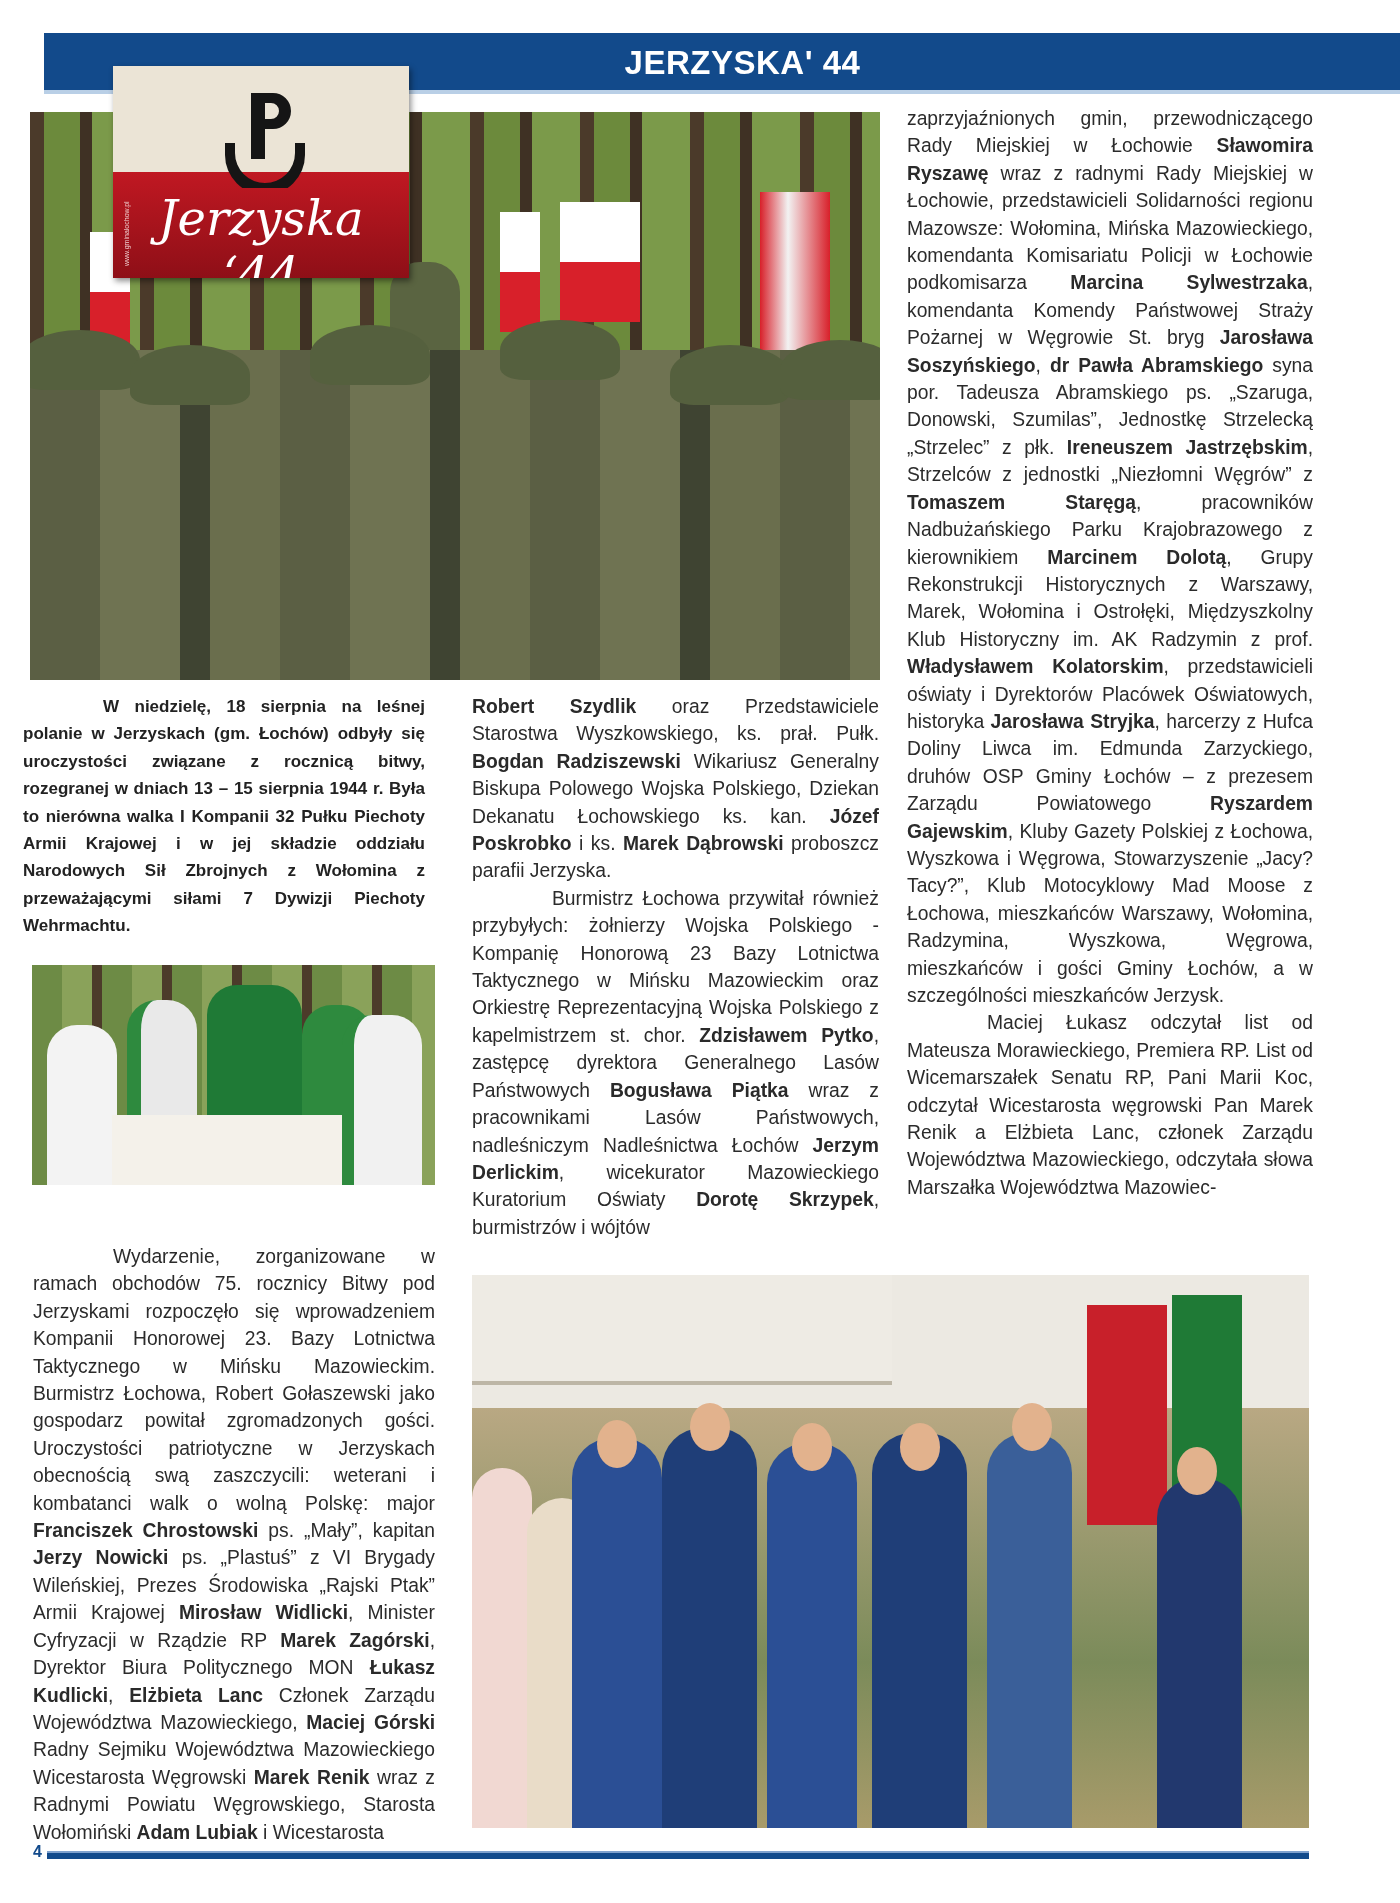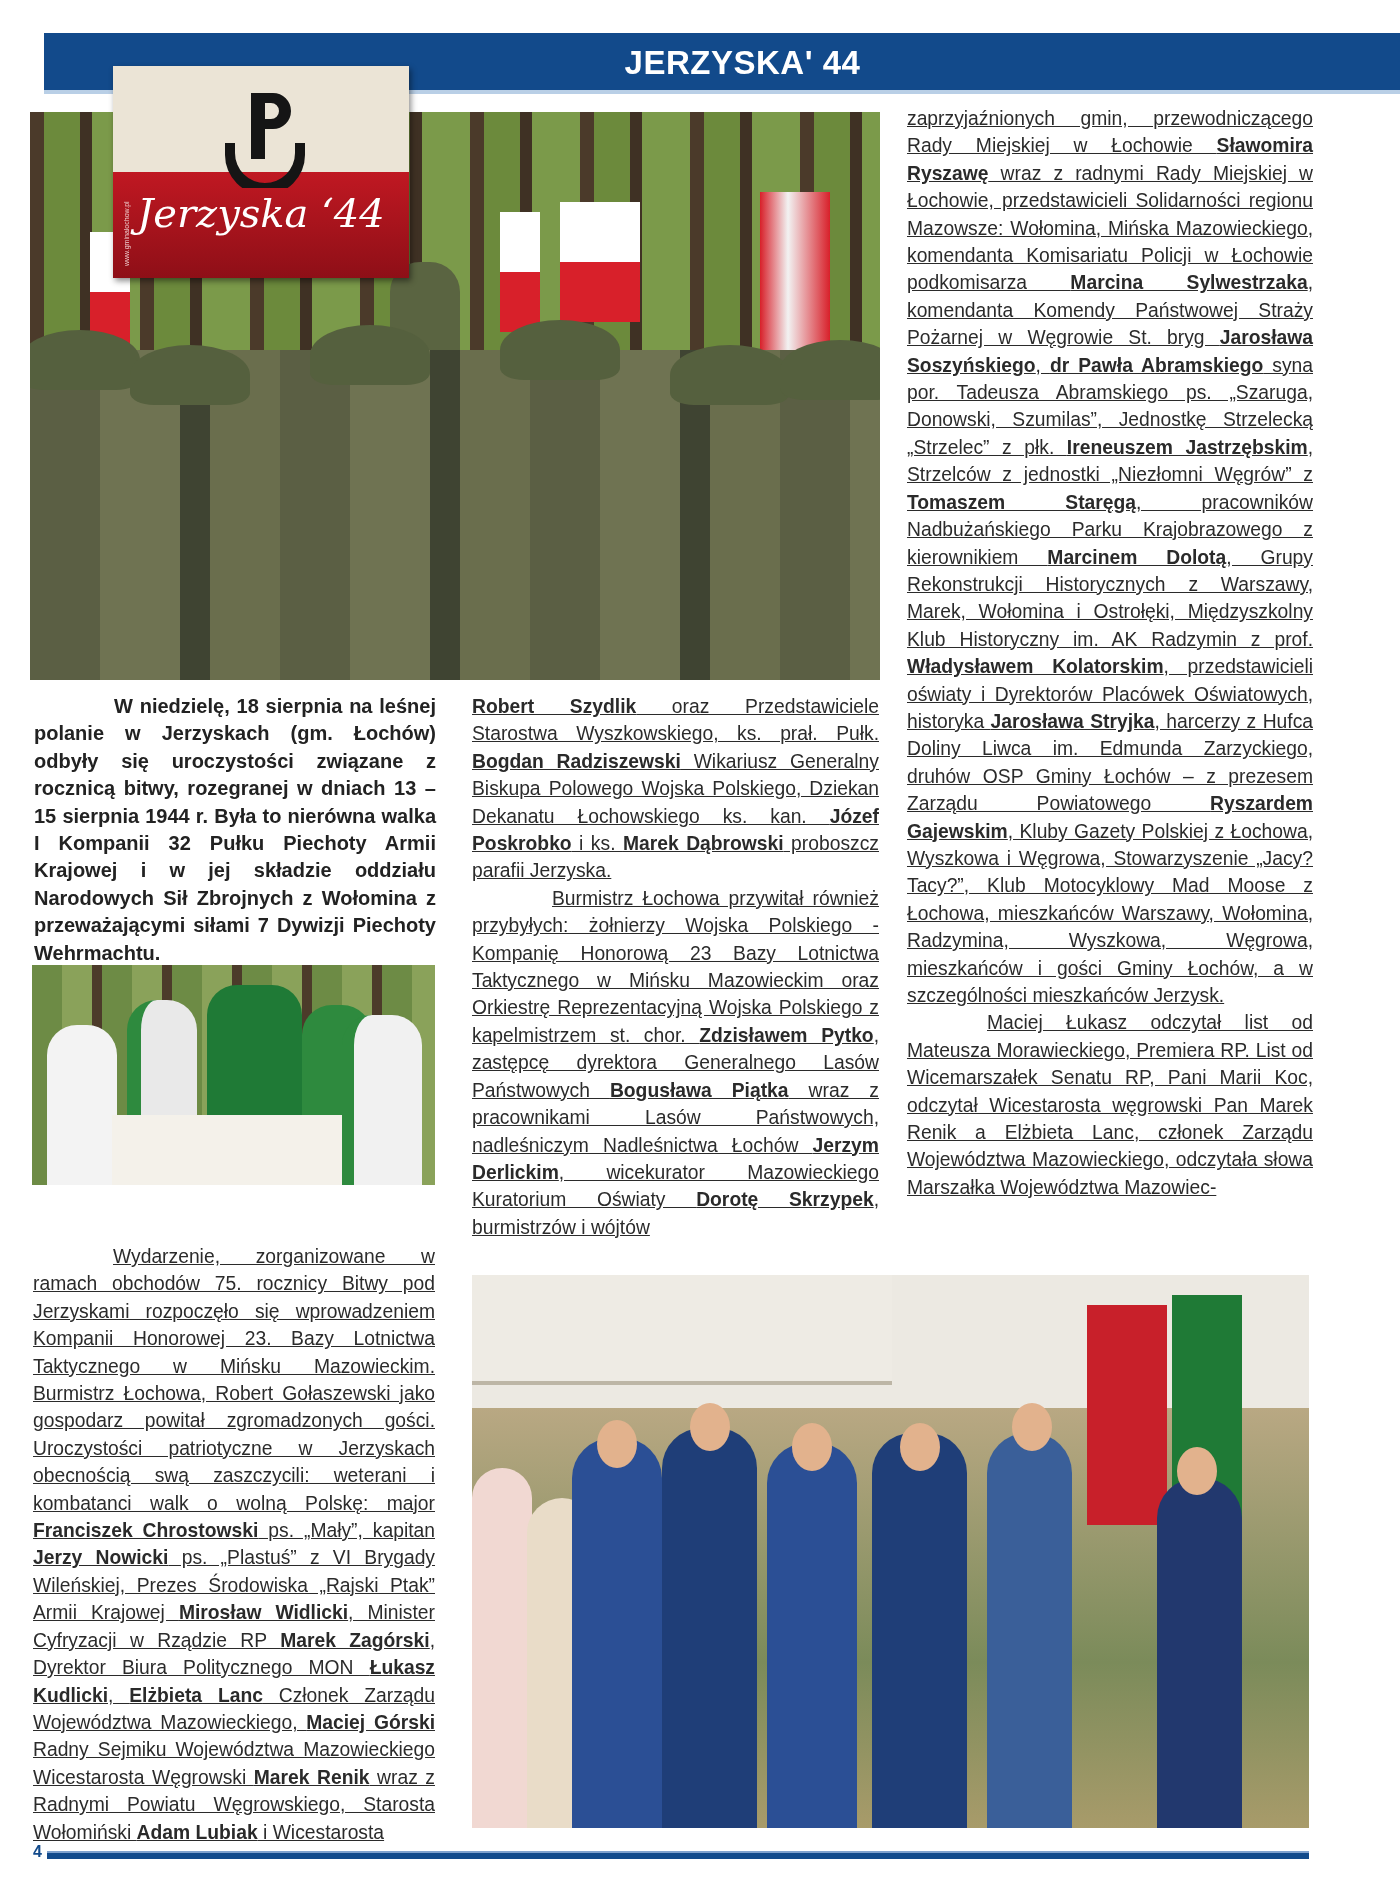--- a/index.html
+++ b/index.html
@@ -30,43 +30,43 @@
   .memorial-stone { position: absolute; left: 200px; top: 250px; width: 190px; height: 150px; background: #2f3336; border-radius: 40% 50% 10% 10%; }
   .flag { position: absolute; width: 40px; height: 120px; background: linear-gradient(180deg, #ffffff 50%, #d8202a 50%); }
   .standard { position: absolute; left: 730px; top: 80px; width: 70px; height: 270px; background: linear-gradient(90deg,#d8202a,#f2f2f2 40%,#d8202a); }
 
   .logo-box { position: absolute; left: 113px; top: 66px; width: 296px; height: 212px;
     box-shadow: 2px 3px 6px rgba(0,0,0,0.45); overflow: hidden; }
   .logo-white { position: absolute; left: 0; top: 0; width: 100%; height: 50%; background: #ebe4d6; }
   .logo-red { position: absolute; left: 0; top: 50%; width: 100%; height: 50%; background: linear-gradient(180deg, #c01822, #8e0f17); }
   .logo-anchor { position: absolute; left: 108px; top: 22px; width: 88px; height: 100px; }
   .logo-text { position: absolute; left: 0; right: 0; top: 124px; text-align: center; color: #ffffff;
-    font-family: "DejaVu Serif", serif; font-style: italic; font-size: 40px; }
+    font-family: "DejaVu Serif", serif; font-style: italic; font-size: 48px; }
   .logo-url { position: absolute; left: 10px; top: 200px; transform: rotate(-90deg); transform-origin: left top;
     font-size: 7px; color: #f0d0d0; white-space: nowrap; }
 
   .photo-mass { left: 32px; top: 965px; width: 403px; height: 220px;
     background: repeating-linear-gradient(90deg, #6d8b45 0 30px, #8aa25a 30px 60px, #4c3b2a 60px 70px); }
   .altar { position: absolute; left: 80px; top: 150px; width: 230px; height: 70px; background: #f4f1ea; }
   .priest { position: absolute; bottom: 0; width: 70px; border-radius: 30px 30px 0 0; }
 
   .photo-officials { left: 472px; top: 1275px; width: 837px; height: 553px;
     background: linear-gradient(180deg, #ece9e2 0 24%, #b9a883 24%, #7b8b5a 70%, #a89b6a 100%); }
   .tent { position: absolute; left: 0; top: 0; width: 420px; height: 110px; background: #eeebe4; border-bottom: 4px solid #bdb6a6; }
   .person { position: absolute; bottom: 0; background: #2b4f95; border-radius: 40px 40px 0 0; }
   .person-head { position: absolute; width: 40px; height: 48px; border-radius: 50%; background: #e2b28d; }
   .banner-red { position: absolute; left: 615px; top: 30px; width: 80px; height: 220px; background: #c8202a; }
   .banner-green { position: absolute; left: 700px; top: 20px; width: 70px; height: 230px; background: #1f7a36; }
 
   
   .col { position: absolute; font-size: 19.3px; line-height: 27.4px; text-align: justify; color: #2b2b2b; }
-  .col p { margin: 0; text-decoration: underline; }
+  .col p { margin: 0; }
   .col .indent { text-indent: 80px; }
   .col b { color: #2a2a2a; }
-  .lead { position: absolute; left: 34px; top: 693px; width: 402px; font-weight: bold; font-size: 20px; line-height: 27.4px; text-align: justify; text-indent: 80px; color: #222; }
+  .lead { position: absolute; left: 23px; top: 693px; width: 402px; font-weight: bold; font-size: 17px; line-height: 27.4px; text-align: justify; text-indent: 80px; color: #222; }
   .col-left { left: 33px; top: 1200px; width: 402px; margin-top: 43px; }
   .col-mid { left: 472px; top: 693px; width: 407px; }
   .col-right { left: 907px; top: 105px; width: 406px; }
 
   .footer-num { position: absolute; left: 33px; top: 1843px; font-size: 16px; font-weight: bold; color: #124a8b; }
   .footer-line { position: absolute; left: 47px; top: 1851px; width: 1262px; height: 8px; background: #124a8b; border-top: 2px solid #7fa1cd; }
 </style>
 </head>
 <body>
 

